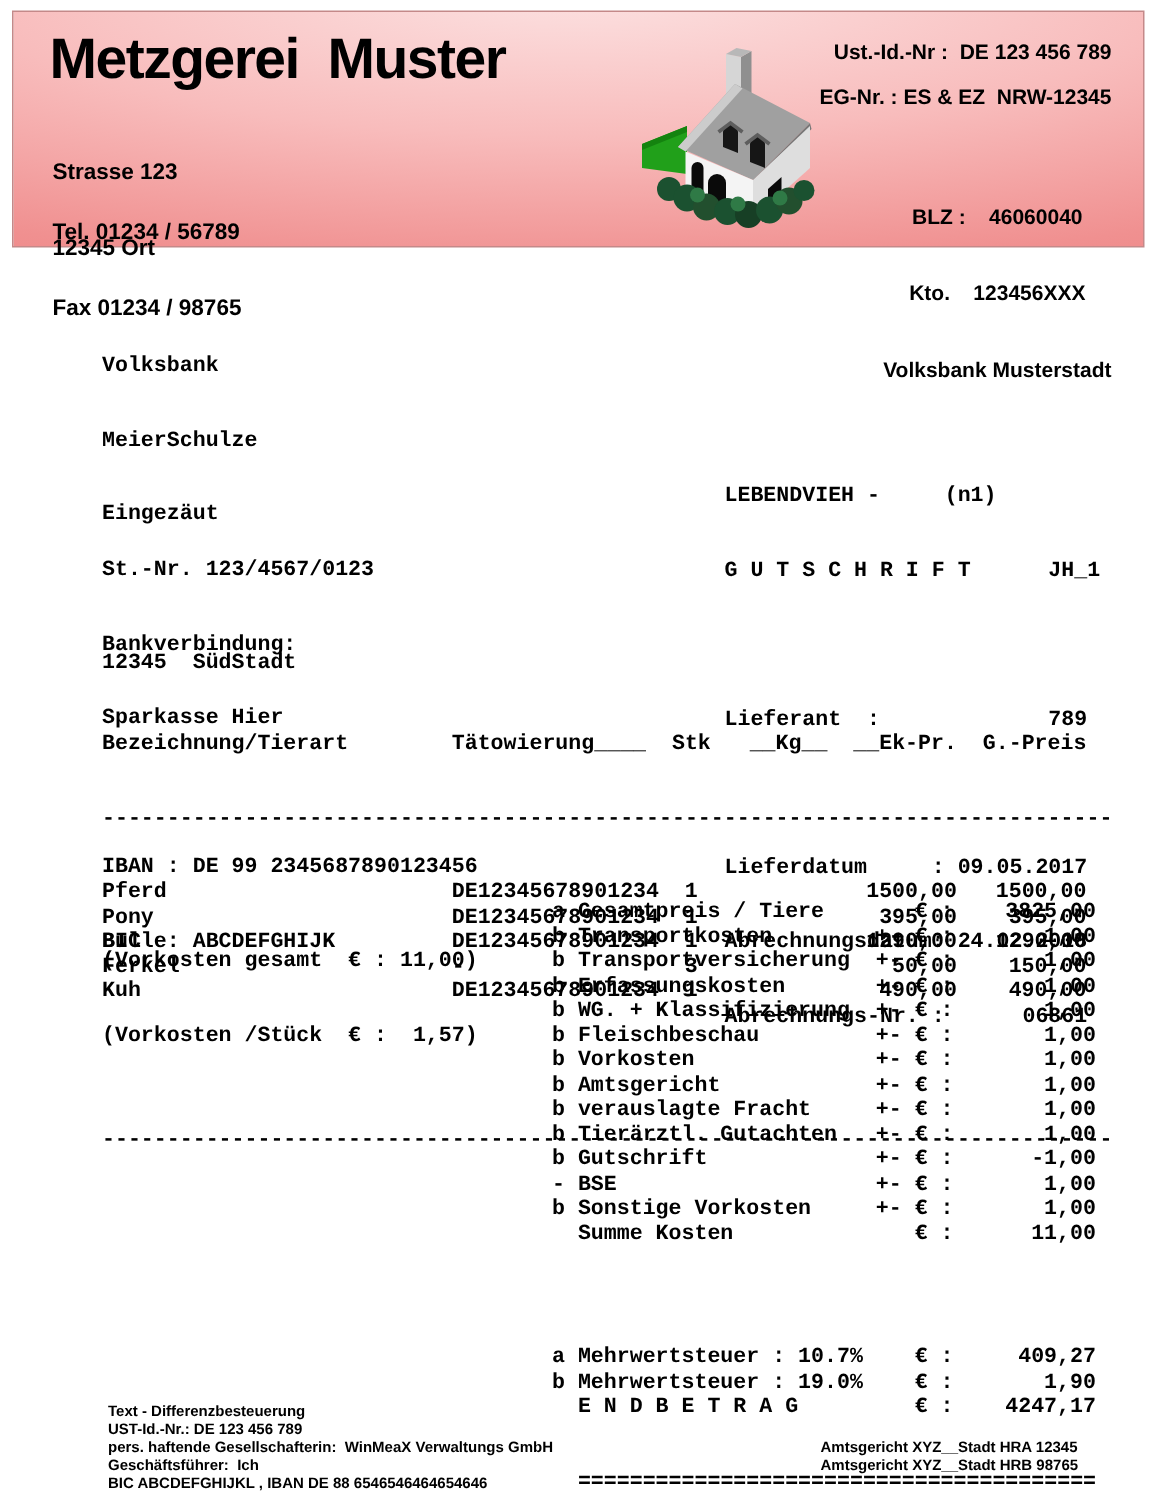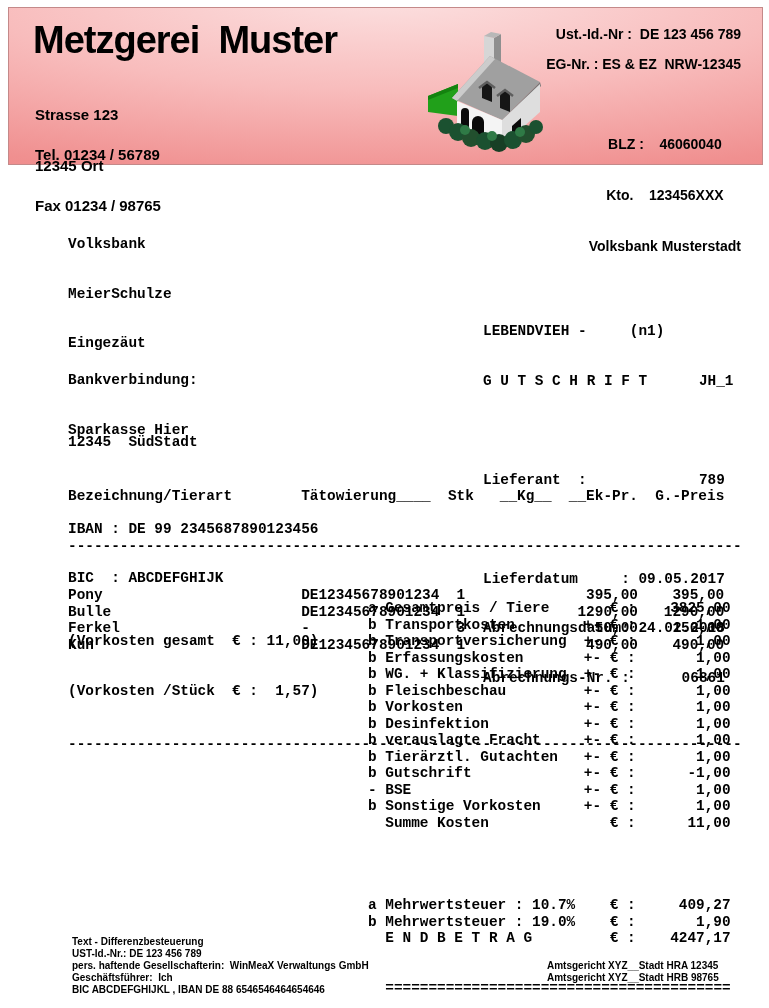--- a/index.html
+++ b/index.html
@@ -125,33 +125,36 @@
     <div class="mono-line">G U T S C H R I F T      JH_1</div>
     <div class="mono-line"></div>
     <div class="mono-line">Lieferant  :             789</div>
     <div class="mono-line"></div>
     <div class="mono-line">Lieferdatum     : 09.05.2017</div>
     <div class="mono-line">Abrechnungsdatum: 24.02.2018</div>
     <div class="mono-line">Abrechnungs-Nr. :      06861</div>
   </div>
 
   <div class="mono abs" style="left:68px;top:339px;">
+    <div class="mono-line">St.-Nr. 123/4567/0123</div>
     <div class="mono-line">Bankverbindung:</div>
     <div class="mono-line">Sparkasse Hier</div>
     <div class="mono-line"></div>
     <div class="mono-line">IBAN : DE 99 2345687890123456</div>
     <div class="mono-line">BIC  : ABCDEFGHIJK</div>
   </div>
 
   <div class="mono abs" style="left:68px;top:455px;">
     <div class="trow">
       <span class="c1">Bezeichnung/Tierart</span><span class="c2">Tätowierung____</span><span class="c3">Stk</span><span class="c4">__Kg__</span><span class="c5">__Ek-Pr.</span><span class="c6">G.-Preis</span>
     </div>
     <div class="mono-line">------------------------------------------------------------------------------</div>
     <div><div class="trow">
+        <span class="c1">Pferd</span><span class="c2">DE12345678901234</span><span class="c3">1</span><span class="c4"></span><span class="c5">1500,00</span><span class="c6">1500,00</span>
+      </div><div class="trow">
         <span class="c1">Pony</span><span class="c2">DE12345678901234</span><span class="c3">1</span><span class="c4"></span><span class="c5">395,00</span><span class="c6">395,00</span>
       </div><div class="trow">
         <span class="c1">Bulle</span><span class="c2">DE12345678901234</span><span class="c3">1</span><span class="c4"></span><span class="c5">1290,00</span><span class="c6">1290,00</span>
       </div><div class="trow">
         <span class="c1">Ferkel</span><span class="c2">-</span><span class="c3">3</span><span class="c4"></span><span class="c5">50,00</span><span class="c6">150,00</span>
       </div><div class="trow">
         <span class="c1">Kuh</span><span class="c2">DE12345678901234</span><span class="c3">1</span><span class="c4"></span><span class="c5">490,00</span><span class="c6">490,00</span>
       </div></div>
     <div class="mono-line"></div>
     <div class="mono-line">------------------------------------------------------------------------------</div>
@@ -170,21 +173,21 @@
       <span class="cm">b</span><span class="cl">Transportversicherung</span><span class="cp">+-</span><span class="ce">€</span><span class="cc">:</span><span class="ca">1,00</span>
     </div><div class="cost-line">
       <span class="cm">b</span><span class="cl">Erfassungskosten</span><span class="cp">+-</span><span class="ce">€</span><span class="cc">:</span><span class="ca">1,00</span>
     </div><div class="cost-line">
       <span class="cm">b</span><span class="cl">WG. + Klassifizierung</span><span class="cp">+-</span><span class="ce">€</span><span class="cc">:</span><span class="ca">1,00</span>
     </div><div class="cost-line">
       <span class="cm">b</span><span class="cl">Fleischbeschau</span><span class="cp">+-</span><span class="ce">€</span><span class="cc">:</span><span class="ca">1,00</span>
     </div><div class="cost-line">
       <span class="cm">b</span><span class="cl">Vorkosten</span><span class="cp">+-</span><span class="ce">€</span><span class="cc">:</span><span class="ca">1,00</span>
     </div><div class="cost-line">
-      <span class="cm">b</span><span class="cl">Desinfektion</span><span class="cp">+-</span><span class="ce">€</span><span class="cc">:</span><span class="ca">1,00</span>
+      <span class="cm">b</span><span class="cl">Amtsgericht</span><span class="cp">+-</span><span class="ce">€</span><span class="cc">:</span><span class="ca">1,00</span>
     </div><div class="cost-line">
       <span class="cm">b</span><span class="cl">verauslagte Fracht</span><span class="cp">+-</span><span class="ce">€</span><span class="cc">:</span><span class="ca">1,00</span>
     </div><div class="cost-line">
       <span class="cm">b</span><span class="cl">Tierärztl. Gutachten</span><span class="cp">+-</span><span class="ce">€</span><span class="cc">:</span><span class="ca">1,00</span>
     </div><div class="cost-line">
       <span class="cm">b</span><span class="cl">Gutschrift</span><span class="cp">+-</span><span class="ce">€</span><span class="cc">:</span><span class="ca">-1,00</span>
     </div><div class="cost-line">
       <span class="cm">-</span><span class="cl">BSE</span><span class="cp">+-</span><span class="ce">€</span><span class="cc">:</span><span class="ca">1,00</span>
     </div><div class="cost-line">
       <span class="cm">b</span><span class="cl">Sonstige Vorkosten</span><span class="cp">+-</span><span class="ce">€</span><span class="cc">:</span><span class="ca">1,00</span>

